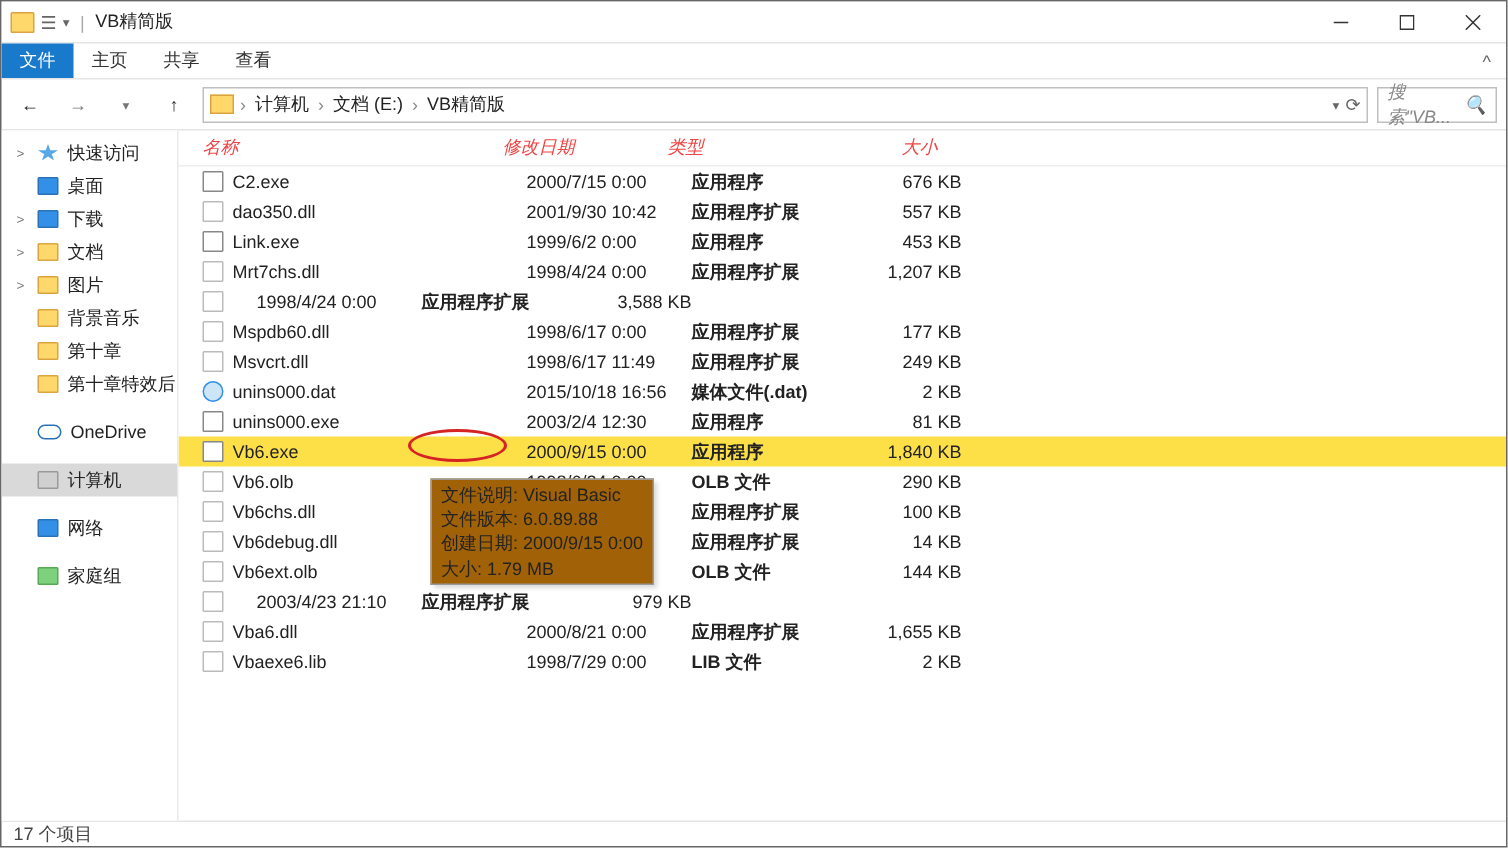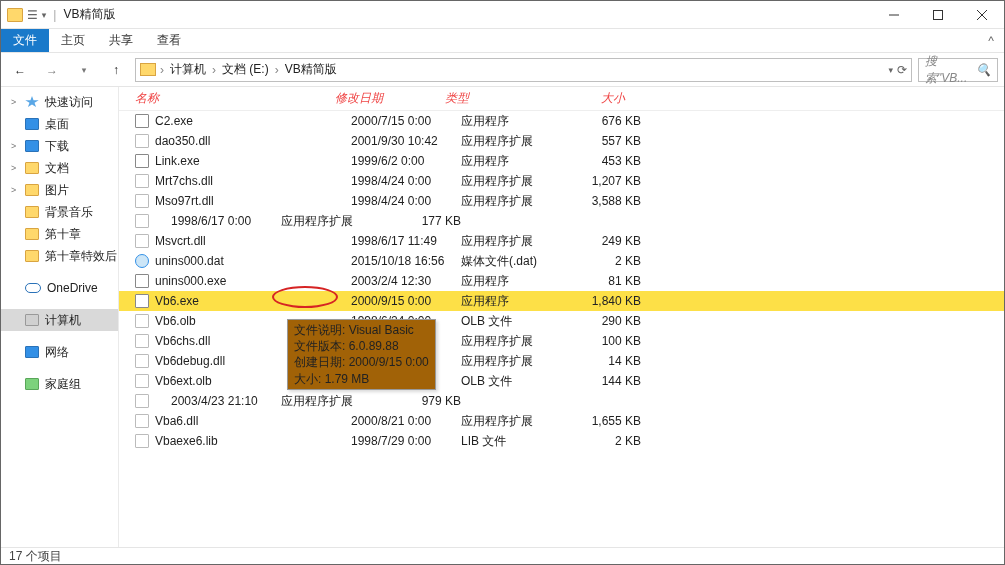--- a/index.html
+++ b/index.html
@@ -54,21 +54,21 @@
 
     .file-list { flex: 1; overflow: hidden; }
     .file-row { display: flex; align-items: center; height: 20px; padding-left: 16px; color: #222; }
     .file-row.selected { background: #fde047; }
     .f-ico { width: 14px; height: 14px; margin-right: 6px; display: inline-flex; align-items: center; justify-content: center; border: 1px solid #aaa; background: #fff; font-size: 8px; border-radius: 1px; }
     .f-ico.exe { border-color: #888; }
     .f-ico.dll { border-color: #bbb; }
     .f-ico.dat { border-color: #3390e6; background: #cde6f7; border-radius: 50%; }
     .f-name { width: 180px; white-space: nowrap; overflow: hidden; text-overflow: ellipsis; }
     .f-date { width: 110px; margin-left: 16px; }
-    .f-type { width: 112px; }
+    .f-type { width: 112px; font-weight: bold; }
     .f-size { width: 80px; text-align: right; padding-right: 12px; }
 
     
     .tooltip { position: absolute; left: 168px; top: 232px; background: #a16207; border: 1px solid #999; padding: 2px 6px; font-size: 12px; color: #222; box-shadow: 2px 2px 3px rgba(0,0,0,.15); z-index: 20; line-height: 1.35; }
 
     
     .red-ring { position: absolute; left: 153px; top: 199px; width: 66px; height: 22px; border: 2px solid #d62424; border-radius: 50%; z-index: 15; pointer-events: none; }
 
     .statusbar { height: 18px; border-top: 1px solid #e5e5e5; padding-left: 8px; display: flex; align-items: flex-start; color: #444; font-size: 11px; }
 
@@ -237,27 +237,27 @@
         </div>
         <div class="file-row">
           <span class="f-ico dll"></span>
           <span class="f-name">Mrt7chs.dll</span>
           <span class="f-date">1998/4/24 0:00</span>
           <span class="f-type">应用程序扩展</span>
           <span class="f-size">1,207 KB</span>
         </div>
         <div class="file-row">
           <span class="f-ico dll"></span>
-          <span class="f-name">Mso97rt.dll</span>
           <span class="f-date">1998/4/24 0:00</span>
           <span class="f-type">应用程序扩展</span>
           <span class="f-size">3,588 KB</span>
         </div>
         <div class="file-row">
           <span class="f-ico dll"></span>
+          <span class="f-name">Mspdb60.dll</span>
           <span class="f-date">1998/6/17 0:00</span>
           <span class="f-type">应用程序扩展</span>
           <span class="f-size">177 KB</span>
         </div>
         <div class="file-row">
           <span class="f-ico dll"></span>
           <span class="f-name">Msvcrt.dll</span>
           <span class="f-date">1998/6/17 11:49</span>
           <span class="f-type">应用程序扩展</span>
           <span class="f-size">249 KB</span>

